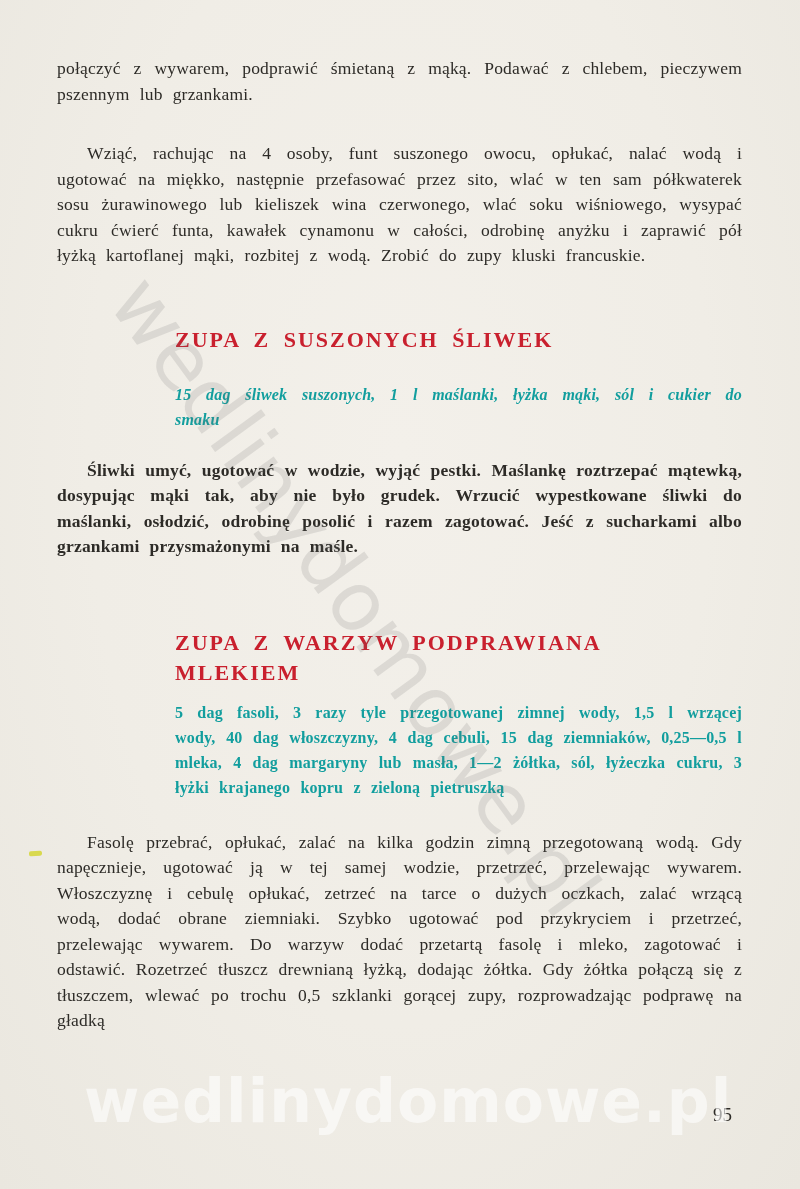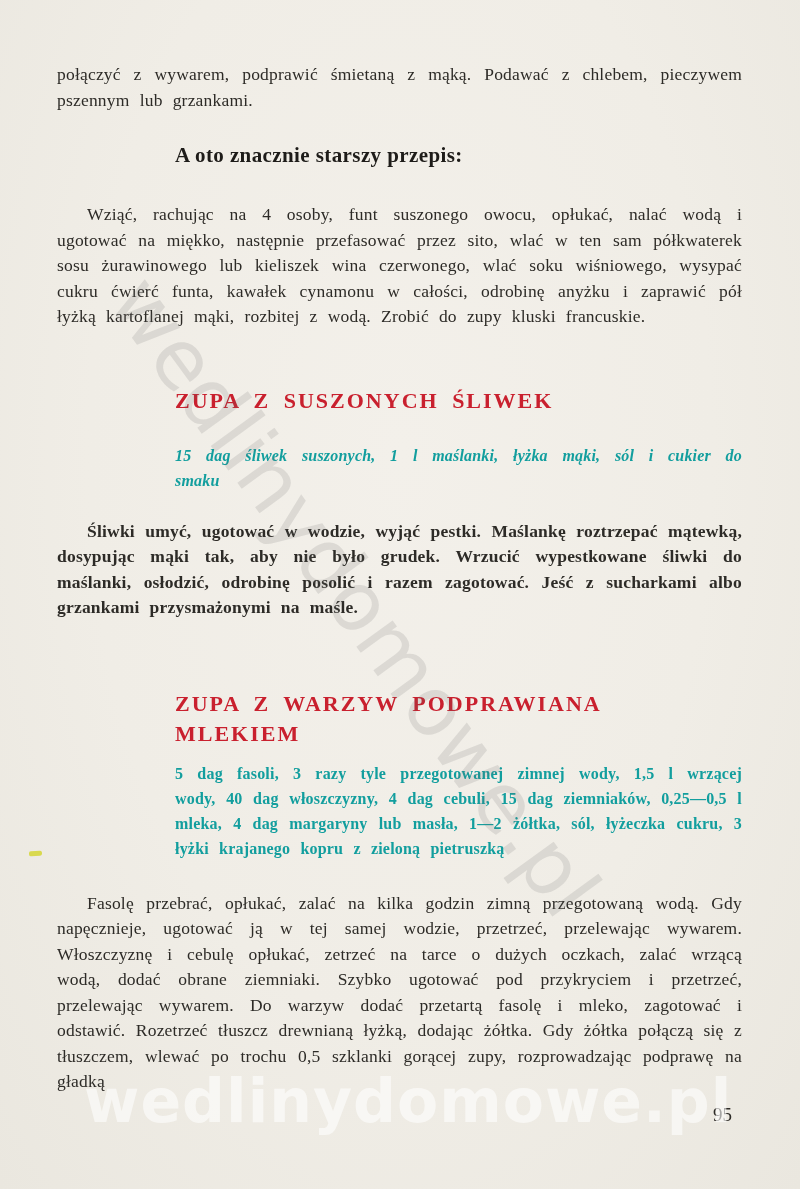--- a/index.html
+++ b/index.html
@@ -10,21 +10,21 @@
   }
   .page {
     position: relative;
     width: 800px; height: 1189px;
     background: radial-gradient(ellipse at 50% 38%, #f3f0ea 0%, #f0ede6 55%, #eae7df 100%);
     overflow: hidden;
     color: #2d2b27;
   }
   .content {
     position: absolute;
-    top: 62px; left: 57px;
+    top: 56px; left: 57px;
     width: 685px;
     z-index: 2;
   }
   .body-text {
     font-size: 17.5px;
     line-height: 25.5px;
     text-align: justify;
     word-spacing: 5.5px;
     letter-spacing: 0.2px;
     margin: 0;
@@ -114,21 +114,20 @@
 <body>
 
 <div class="page">
 
   <div class="watermark-diagonal">wedlinydomowe.pl</div>
 
   <div class="content">
 
     <p class="body-text">połączyć z wywarem, podprawić śmietaną z mąką. Podawać z chlebem, pieczywem pszennym lub grzankami.</p>
 
-    <h2 class="sub-heading">A oto znacznie starszy przepis:</h2>
 
     <p class="body-text indent p-old">Wziąć, rachując na 4 osoby, funt suszonego owocu, opłukać, nalać wodą i ugotować na miękko, następnie przefasować przez sito, wlać w ten sam półkwaterek sosu żurawinowego lub kieliszek wina czerwonego, wlać soku wiśniowego, wysypać cukru ćwierć funta, kawałek cynamonu w całości, odrobinę anyżku i zaprawić pół łyżką kartoflanej mąki, rozbitej z wodą. Zrobić do zupy kluski francuskie.</p>
 
     <section class="recipe recipe-1">
       <h3 class="recipe-title">ZUPA Z SUSZONYCH ŚLIWEK</h3>
       <p class="ingredients">15 dag śliwek suszonych, 1 l maślanki, łyżka mąki, sól i cukier do smaku</p>
       <p class="body-text indent">Śliwki umyć, ugotować w wodzie, wyjąć pestki. Maślankę roztrzepać mątewką, dosypując mąki tak, aby nie było grudek. Wrzucić wypestkowane śliwki do maślanki, osłodzić, odrobinę posolić i razem zagotować. Jeść z sucharkami albo grzankami przysmażonymi na maśle.</p>
     </section>
 
     <section class="recipe recipe-2">

